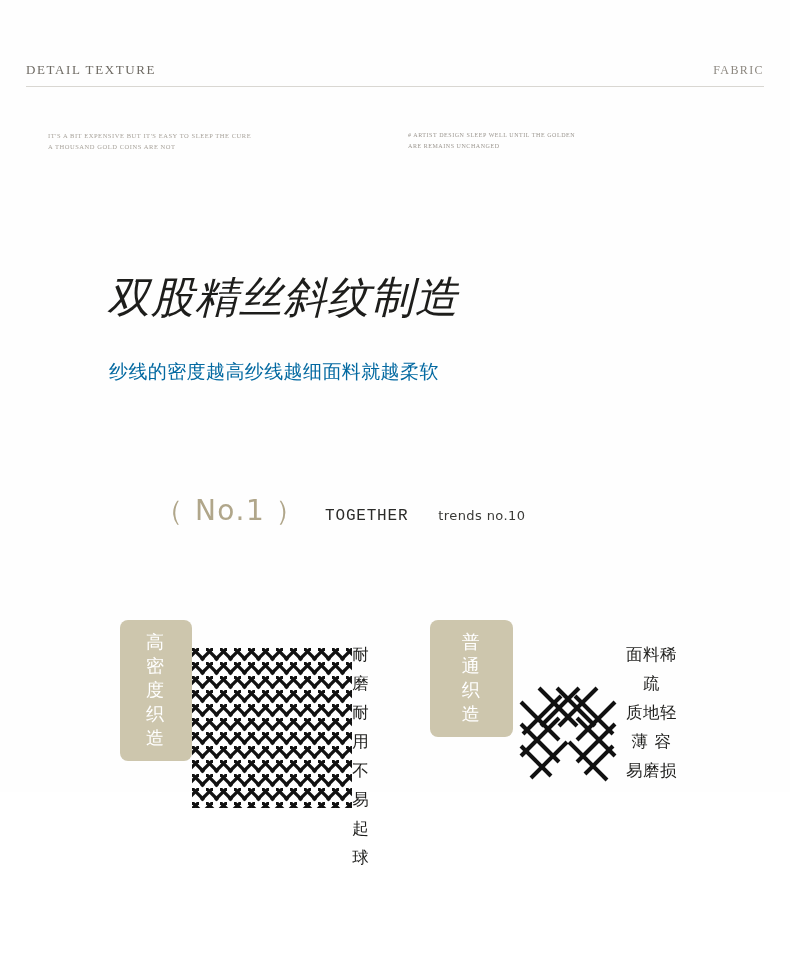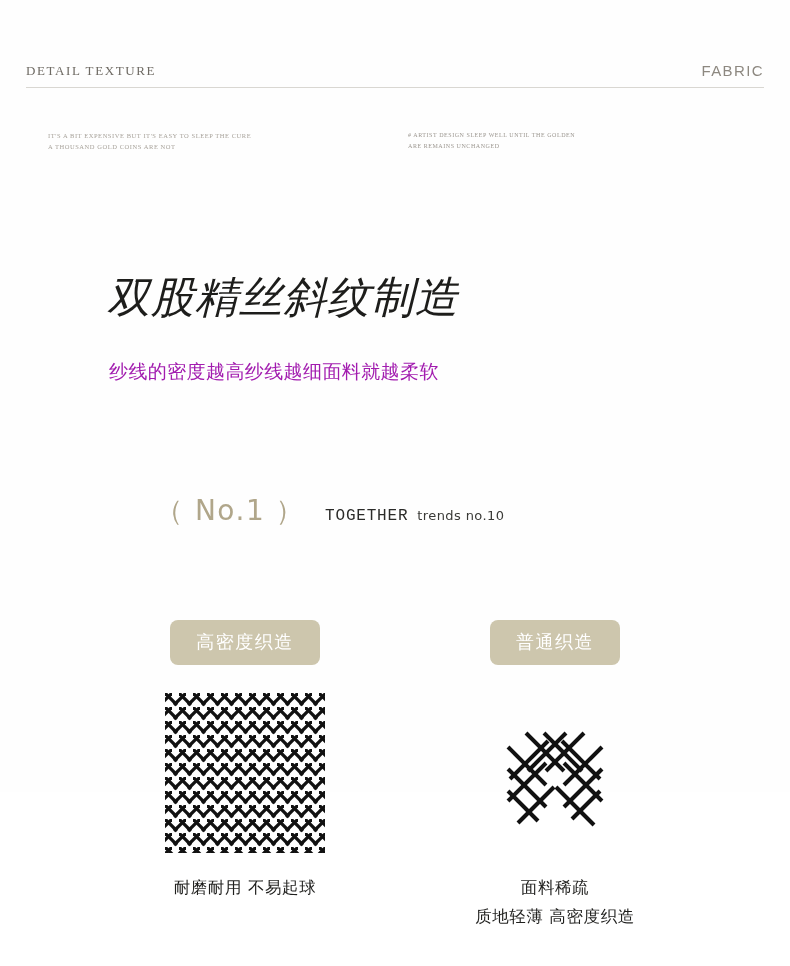--- a/index.html
+++ b/index.html
@@ -35,22 +35,22 @@
     padding-bottom: 8px;
     border-bottom: 1px solid #d9d7d2;
   }
   .header-left {
     font-family: "Liberation Serif", serif;
     font-size: 13px;
     letter-spacing: 1.6px;
     color: #6e6a63;
   }
   .header-right {
-    font-family: Liberation Sans, sans-serif;
-    font-size: 15px;
+    font-family: Liberation Serif, serif;
+    font-size: 12px;
     letter-spacing: 1.4px;
     color: #8d8880;
   }
 
   
   .micro-row {
     position: absolute;
     left: 48px;
     top: 130px;
     width: 700px;
@@ -82,21 +82,21 @@
     font-style: italic;
   }
 
   .subhead {
     position: absolute;
     left: 109px;
     top: 355px;
     font-family: "DejaVu Sans", sans-serif;
     font-size: 19px;
     line-height: 33px;
-    color: #a21caf;
+    color: #0369a1;
     letter-spacing: 0.4px;
   }
 
   
   .no1-row {
     position: absolute;
     left: 155px;
     top: 492px;
     display: flex;
     align-items: baseline;
@@ -109,41 +109,41 @@
     font-weight: 400;
   }
   .together {
     margin-left: 20px;
     font-family: Liberation Mono, monospace;
     font-size: 16px;
     color: #2b2b29;
     letter-spacing: 0.8px;
   }
   .trends {
-    margin-left: 9px;
+    margin-left: 30px;
     font-family: "DejaVu Sans", sans-serif;
     font-size: 13px;
     color: #3a3a37;
     letter-spacing: 0.4px;
   }
 
   
   .compare {
     position: absolute;
     left: 120px;
     top: 620px;
     width: 560px;
     display: flex;
     justify-content: space-between;
   }
   .col {
     width: 250px;
     display: flex;
-    flex-direction: column;
-    align-items: center;
+    flex-direction: row;
+    align-items: flex-start;
   }
   .pill {
     background: #cdc6ad;
     color: #ffffff;
     font-family: "DejaVu Sans", sans-serif;
     font-size: 18px;
     letter-spacing: 1.5px;
     padding: 10px 26px 11px;
     border-radius: 8px;
     text-align: center;
@@ -242,19 +242,19 @@
             <path d="M84 20 L46 58"></path>
             <path d="M66 20 L28 58"></path>
             <path d="M48 28 L10 66"></path>
             <path d="M46 50 L8 88"></path>
             <path d="M54 74 L18 110"></path>
           </g>
         </svg>
       </div>
       <div class="caption">
         <div>面料稀疏</div>
-        <div>质地轻薄 高密度织造</div>
+        <div>质地轻薄 容易磨损</div>
       </div>
     </div>
 
   </div>
 
 </div>
 
 </body></html>

